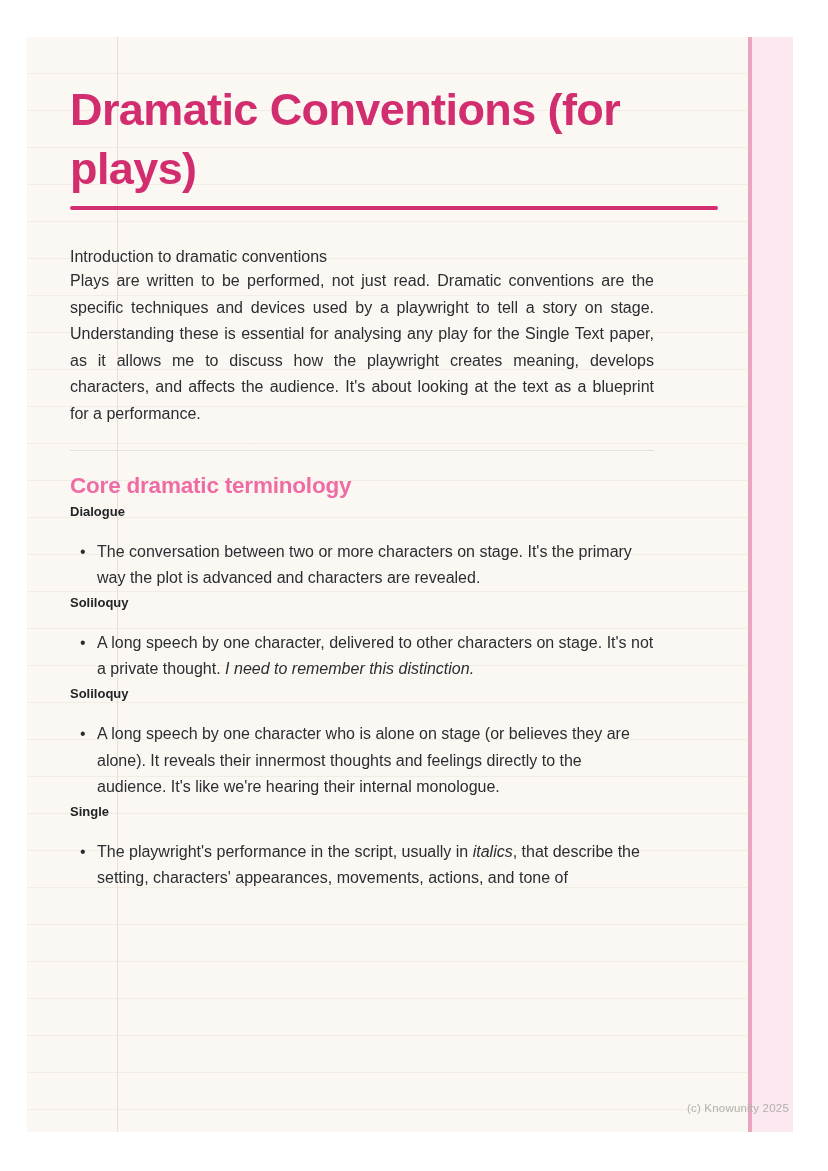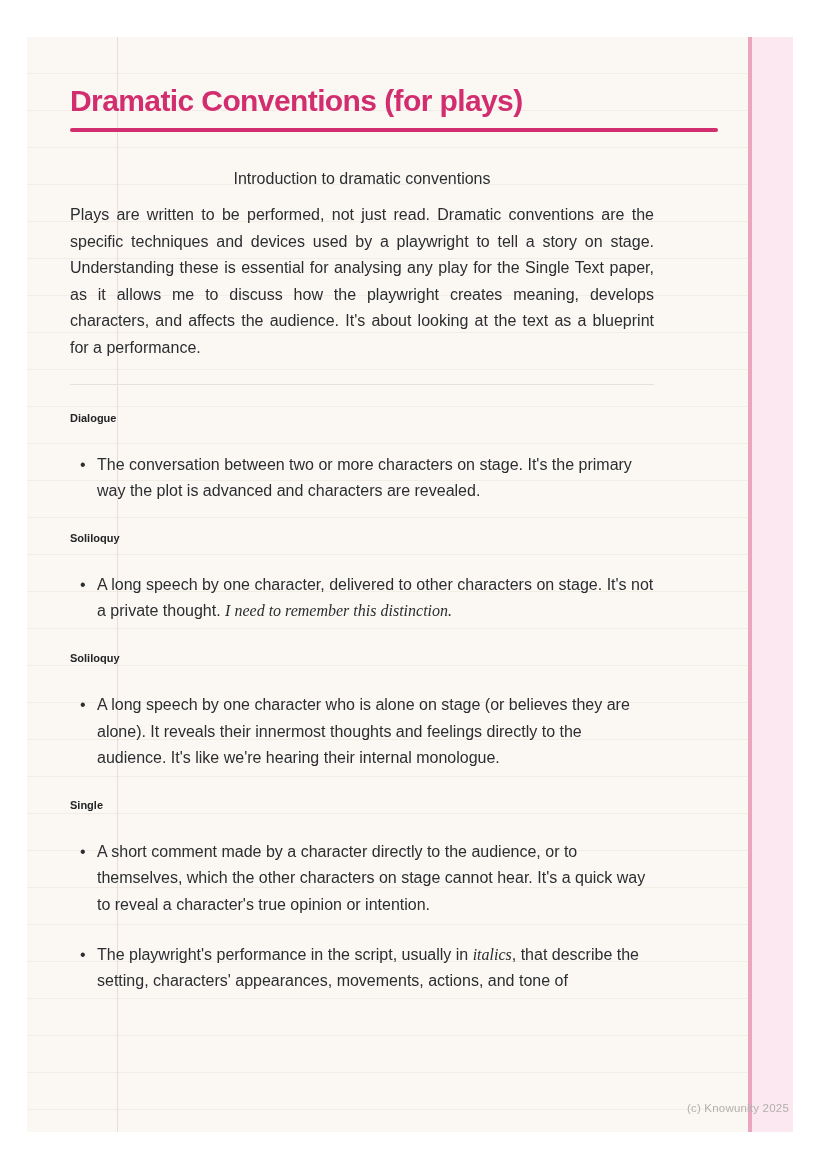--- a/index.html
+++ b/index.html
@@ -32,59 +32,59 @@
   }
   .stripe{
     position:absolute;right:0;top:0;bottom:0;width:45px;
     background:var(--stripe-fill);
     border-left:4px solid var(--stripe-border);
   }
 
   .content{position:relative;padding:44px 0 0 43px;width:684px;}
 
   h1.doc-title{
-    font-size:30px;line-height:1.3;font-weight:800;letter-spacing:-.6px;
+    font-size:45px;line-height:1.3;font-weight:800;letter-spacing:-.6px;
     color:var(--title-pink);max-width:600px;
   }
   .title-rule{
     margin-top:8px;width:648px;height:4px;border-radius:2px;
     background:var(--title-pink);
   }
 
   .intro-label{
-    margin-top:36px;font-size:16px;line-height:22px;width:584px;text-align:center;
+    margin-top:36px;font-size:16px;line-height:22px;width:584px;
   }
   .intro-paragraph{
-    margin-top:12px;font-size:16px;line-height:26.6px;width:584px;
+    font-size:16px;line-height:26.6px;width:584px;
     text-align:justify;
   }
   .divider{
     margin-top:22px;width:584px;height:1px;background:var(--divider);
   }
 
   h2.section-heading{
     margin-top:20px;font-size:22.5px;line-height:30px;font-weight:700;
     color:var(--section-pink);letter-spacing:-.2px;
   }
 
   .term h3{
-    margin-top:22px;font-size:11px;line-height:22px;font-weight:700;
+    font-size:13px;line-height:22px;font-weight:700;
     color:var(--heading);
   }
   .term ul{
-    margin-top:23px;list-style:none;width:584px;
+    margin-top:16px;list-style:none;width:584px;
   }
   .term li{
     position:relative;padding-left:27px;font-size:16px;line-height:26.6px;
   }
   .term li::before{
     content:"\2022";position:absolute;left:10px;top:0;
     font-size:16px;line-height:26.6px;color:var(--text);
   }
-  .term li em{font-style:italic;font-family:Liberation Serif, serif;}
+  .term li em{font-style:italic;}
 
   .watermark{
     position:absolute;right:4px;bottom:18px;z-index:2;
     font-size:11.5px;color:var(--watermark);letter-spacing:.2px;
   }
 </style>
 </head>
 <body>
 
 <div class="card">
@@ -93,20 +93,21 @@
 
   <div class="content">
     <h1 class="doc-title">Dramatic Conventions (for plays)</h1>
     <div class="title-rule"></div>
 
     <p class="intro-label">Introduction to dramatic conventions</p>
     <p class="intro-paragraph">Plays are written to be performed, not just read. Dramatic conventions are the specific techniques and devices used by a playwright to tell a story on stage. Understanding these is essential for analysing any play for the Single Text paper, as it allows me to discuss how the playwright creates meaning, develops characters, and affects the audience. It's about looking at the text as a blueprint for a performance.</p>
 
     <div class="divider"></div>
 
+    <h2 class="section-heading">Core dramatic terminology</h2>
 
     <section id="terms">
         <div class="term">
           <h3>Dialogue</h3>
           <ul>
             <li><span>The conversation between two or more characters on stage. It's the primary way the plot is advanced and characters are revealed.</span></li>
           </ul>
         </div>
         <div class="term">
           <h3>Soliloquy</h3>
@@ -115,23 +116,20 @@
           </ul>
         </div>
         <div class="term">
           <h3>Soliloquy</h3>
           <ul>
             <li><span>A long speech by one character who is alone on stage (or believes they are alone). It reveals their innermost thoughts and feelings directly to the audience. It's like we're hearing their internal monologue.</span></li>
           </ul>
         </div>
         <div class="term">
           <h3>Single</h3>
-          <ul>
-            <li><span>A short comment made by a character directly to the audience, or to themselves, which the other characters on stage cannot hear. It's a quick way to reveal a character's true opinion or intention.</span></li>
-          </ul>
         </div>
         <div class="term">
           <ul>
             <li><span>The playwright's performance in the script, usually in </span><em>italics</em><span>, that describe the setting, characters' appearances, movements, actions, and tone of</span></li>
           </ul>
         </div>
       </section>
   </div>
 
   <div class="watermark">(c) Knowunity 2025</div>

